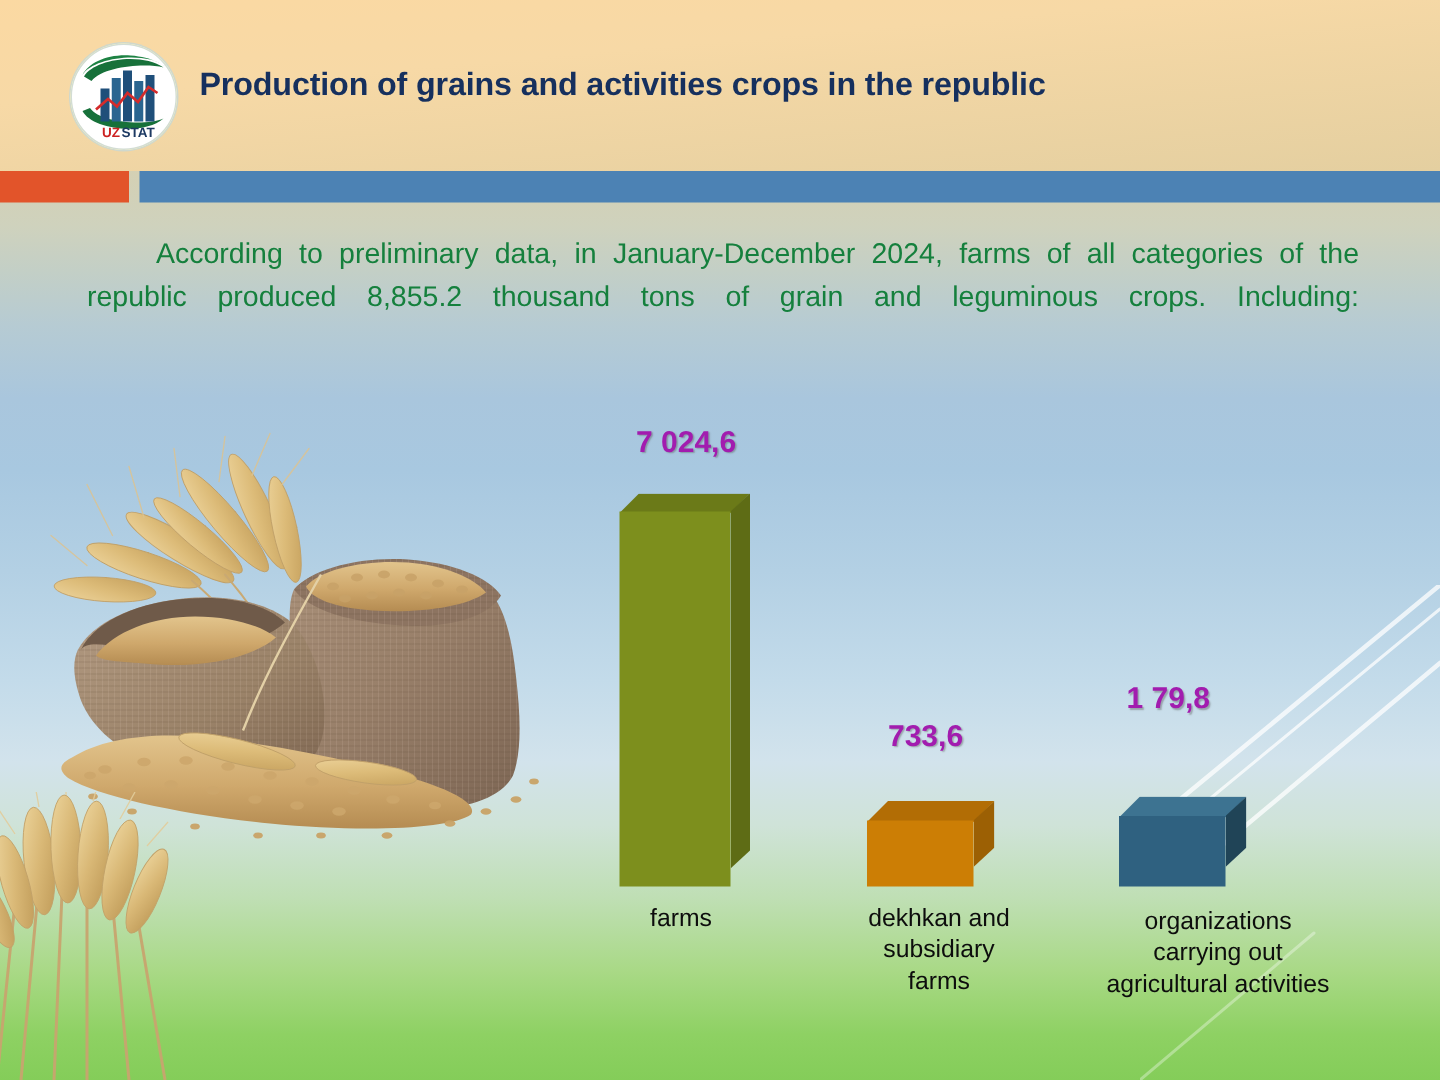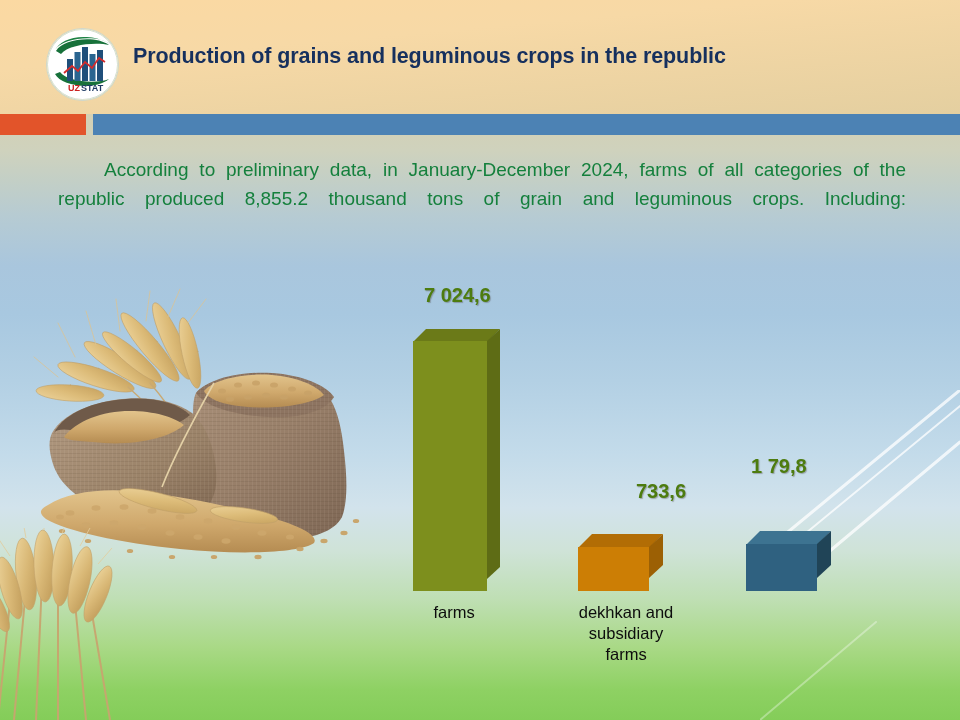--- a/index.html
+++ b/index.html
@@ -148,26 +148,26 @@
     left:0; top:0; width:85px; height:14px;
     background:#3d7391;
     clip-path:polygon(0 14px, 14px 0, 85px 0, 71px 14px);
   }
 
   
   .value-label {
     position:absolute;
     font-size:20px;
     font-weight:bold;
-    color:#4d7c0f;
+    color:#a21caf;
     white-space:nowrap;
     text-shadow:1px 1px 1px rgba(90,90,90,.45);
   }
   #val-farms        { left:424px; top:284px; }
-  #val-dekhkan      { left:592px; top:480px;margin-left:44px; }
+  #val-dekhkan      { left:592px; top:480px; }
   #val-organizations{ left:751px; top:455px; }
 
   
   .cat-label {
     position:absolute;
     font-size:16.5px;
     line-height:21px;
     color:#0d0d0d;
     text-align:center;
     white-space:pre-line;
@@ -201,21 +201,21 @@
       <rect x="42.5" y="25" width="6" height="27" fill="#2a6590"></rect>
       <rect x="50" y="21" width="6" height="31" fill="#1f4f7a"></rect>
 
       <polyline points="17,44 25,37 31,42 38,33 45,39 52,29 58,33" fill="none" stroke="#d42b2b" stroke-width="1.8"></polyline>
 
       <text x="21" y="62" font-family="'Liberation Sans',sans-serif" font-size="9" font-weight="bold" fill="#cc2222">UZ</text>
       <text x="34" y="62" font-family="'Liberation Sans',sans-serif" font-size="9" font-weight="bold" fill="#1d3a63">STAT</text>
     </svg>
   </div>
 
-  <div class="title">Production of grains and leguminous crops in the republic</div>
+  <div class="title">Production of grains and activities crops in the republic</div>
 
   <div class="paragraph">According to preliminary data, in January-December 2024, farms of all categories of the republic produced 8,855.2 thousand tons of grain and leguminous crops. Including:</div>
 
   <div class="photo-sacks">
     <svg width="372" height="325" viewBox="0 0 372 325">
       <defs>
         <linearGradient id="burlapA" x1="0" y1="0" x2="1" y2="1">
           <stop offset="0%" stop-color="#a99079"></stop>
           <stop offset="45%" stop-color="#99806a"></stop>
           <stop offset="100%" stop-color="#7d6654"></stop>
@@ -458,14 +458,17 @@
   </div>
 
   <div class="value-label" id="val-farms">7 024,6</div>
   <div class="value-label" id="val-dekhkan">733,6</div>
   <div class="value-label" id="val-organizations">1 79,8</div>
 
   <div class="cat-label" id="cat-farms">farms</div>
   <div class="cat-label" id="cat-dekhkan">dekhkan and
 subsidiary
 farms</div>
+  <div class="cat-label" id="cat-organizations">organizations
+carrying out
+agricultural activities</div>
 
 </div>
 
 </body></html>

